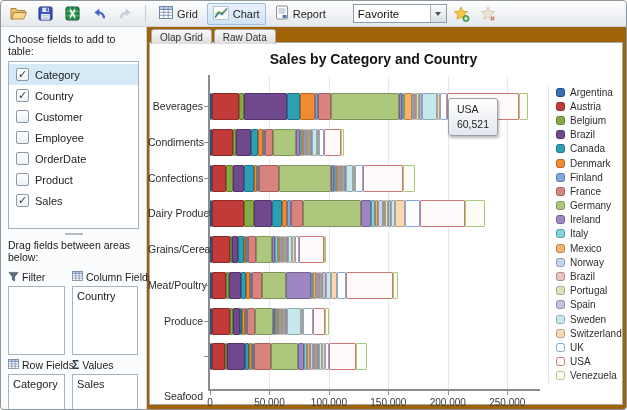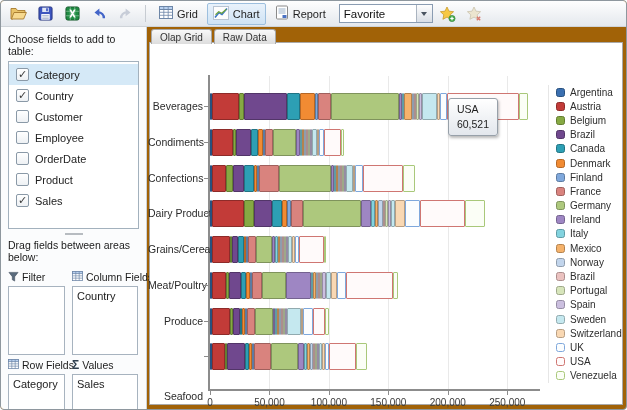--- a/index.html
+++ b/index.html
@@ -6,21 +6,21 @@
   *{box-sizing:border-box;font-family:"Liberation Sans",sans-serif;}
   .window{position:relative;width:627px;height:410px;background:#a16207;border:1px solid #8e979e;border-radius:4px;overflow:hidden;}
 
   
   .toolbar{position:absolute;top:0;left:0;right:0;height:26px;background:linear-gradient(#fefefe,#e4e8ed);border-bottom:1px solid #cfd4d9;display:flex;align-items:center;padding:0 5px;gap:3px;}
   .tb-icon{width:24px;height:22px;display:flex;align-items:center;justify-content:center;border:1px solid transparent;border-radius:2px;cursor:pointer;}
   .tb-icon svg{display:block;}
   .tb-sep{width:1px;height:17px;background:#c7ccd2;margin:0 4px;}
   .tb-btn{display:flex;align-items:center;gap:4px;padding:2px 5px;font-size:11px;color:#1f1f1f;border:1px solid transparent;border-radius:2px;cursor:pointer;}
   .tb-btn.selected{background:linear-gradient(#e9f2fb,#cfe3f5);border-color:#9dbfde;}
-  .combo{display:flex;width:94px;height:19px;border:1px solid #8a9cb2;background:#fff;margin-left:4px;}
+  .combo{display:flex;width:94px;height:19px;border:1px solid #8a9cb2;background:#fff;margin-left:18px;}
   .combo-input{flex:1;border:none;outline:none;font-size:11.5px;padding:0 4px;color:#111;min-width:0;background:#fff;}
   .combo-arrow{width:16px;background:linear-gradient(#fdfdfd,#d9dee5);border-left:1px solid #aab4c0;display:flex;align-items:center;justify-content:center;cursor:pointer;}
   .combo-arrow::after{content:"";border:3.5px solid transparent;border-top:4.5px solid #4a5460;margin-top:4px;}
 
   
   .sidebar{position:absolute;top:26px;left:0;width:146px;bottom:0;background:#fbfcfd;border-right:1px solid #cdd2d7;padding:4px 7px 0 7px;}
   .section-label{font-size:10.5px;color:#1a1a1a;margin:2px 0 4px 0;}
   .fieldlist{background:#fff;border:1px solid #a3b1bd;height:168px;padding:2px 0;overflow:hidden;}
   .field-item{display:flex;align-items:center;gap:6px;height:21px;padding:0 4px 0 7px;cursor:default;font-size:11px;color:#222;}
   .field-item.selected{background:#d5e9f7;}
@@ -236,20 +236,21 @@
       </div>
     </div>
   </div>
 
   <div class="main">
     <div class="tab-bar">
         <div class="tab">Olap Grid</div>
         <div class="tab">Raw Data</div>
       </div>
     <div class="content">
+      <div class="chart-title">Sales by Category and Country</div>
       <div class="plot">
         <div class="axis-v"></div>
         <div class="axis-h"></div>
       <div class="x-tick" style="left: 0px;"></div>
           <div class="x-label" style="left: 0px;">0</div>
           <div class="gridline" style="left: 59.4545px;"></div>
           <div class="x-tick" style="left: 59.4545px;"></div>
           <div class="x-label" style="left: 59.4545px;">50,000</div>
           <div class="gridline" style="left: 118.909px;"></div>
           <div class="x-tick" style="left: 118.909px;"></div>

